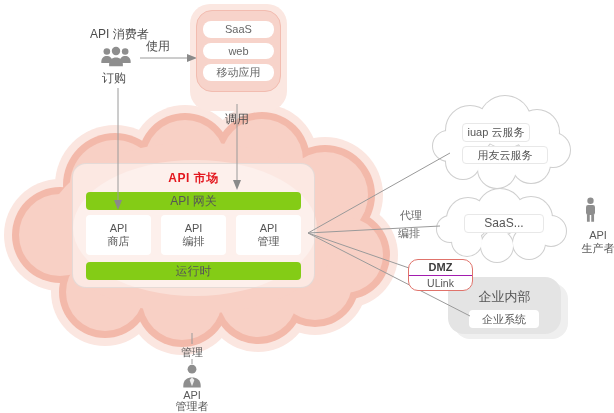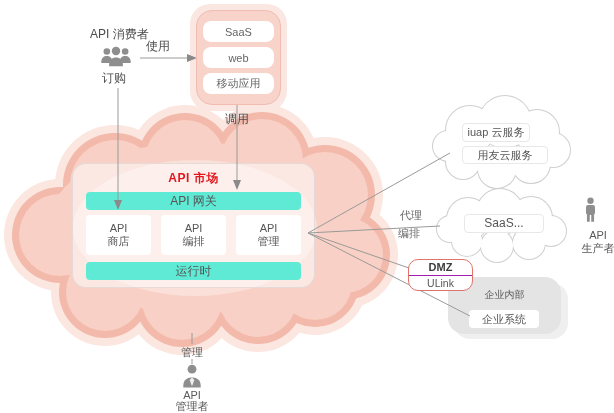--- a/index.html
+++ b/index.html
@@ -9,49 +9,49 @@
     font-family:"Liberation Sans","DejaVu Sans",sans-serif; overflow:hidden;
     color:#565656;
   }
   .layer { position:absolute; left:0; top:0; }
   .lbl { position:absolute; font-size:11px; color:#5a5a5a; white-space:nowrap; }
   .lbl12 { font-size:12px; color:#4d4d4d; }
   .center { text-align:center; }
   
   .apps-shadow { position:absolute; left:190px; top:4px; width:97px; height:107px;
     border-radius:20px; background:#fbe7e1; }
-  .apps-box { position:absolute; left:196px; top:10px; width:85px; height:95px;
+  .apps-box { position:absolute; left:196px; top:10px; width:85px; height:82px;
     border-radius:16px; background:#f7d3ca; border:1px solid #f2bcb0;
     display:flex; flex-direction:column; gap:5px; padding:10px 6px; }
   .apps-box .app-item { flex:1; background:#fff; border-radius:8px; font-size:11px;
     color:#666; display:flex; align-items:center; justify-content:center; }
   
   .market-panel { position:absolute; left:72px; top:163px; width:243px; height:125px;
     border-radius:14px; background:rgba(255,255,255,.5); border:1px solid rgba(228,217,214,.95); z-index:1; }
   .market-title { position:absolute; left:0; top:6px; width:100%; text-align:center;
     font-size:12px; font-weight:bold; color:#e3161e; letter-spacing:.5px; }
-  .bar { position:absolute; left:13px; width:215px; height:18px; background:#5eead4;
+  .bar { position:absolute; left:13px; width:215px; height:18px; background:#84cc16;
     border-radius:4px; font-size:12px; color:#565656; text-align:center; line-height:18px; }
   .modules { position:absolute; left:13px; top:51px; width:215px; height:40px;
     display:flex; justify-content:space-between; }
   .module { width:65px; height:40px; background:#fff; border-radius:4px;
     display:flex; flex-direction:column; align-items:center; justify-content:center;
     font-size:11px; line-height:13px; color:#565656; }
   
   .dmz { position:absolute; left:408px; top:259px; width:65px; height:32px;
     background:#fff; border:1px solid #e0736b; border-radius:10px; z-index:3; text-align:center; }
   .dmz .dmz-title { font-size:11px; font-weight:bold; color:#3d3d3d; line-height:15px; }
   .dmz .dmz-sub { font-size:10.5px; color:#565656; line-height:14px; border-top:1px solid #a21caf; }
   
   .ent-shadow { position:absolute; left:454px; top:283px; width:114px; height:56px;
     border-radius:16px; background:#efefef; z-index:0; }
   .ent-panel { position:absolute; left:448px; top:277px; width:113px; height:57px;
     border-radius:16px; background:#e4e4e4; z-index:1; }
   .ent-title { position:absolute; left:0; top:11px; width:100%; text-align:center;
-    font-size:10px; color:#565656; }
+    font-size:13px; color:#565656; }
   .ent-system { position:absolute; left:21px; top:33px; width:70px; height:18px;
     background:#fff; border-radius:4px; font-size:11px; color:#565656;
     text-align:center; line-height:18px; }
   .cloud-item { position:absolute; background:#fff; border:1px solid #e8e8e8;
     border-radius:4px; font-size:11px; color:#565656; text-align:center; z-index:3; }
   .icon-wrap { position:absolute; z-index:3; }
   .z3 { z-index:3; }
 </style>
 </head>
 <body>

